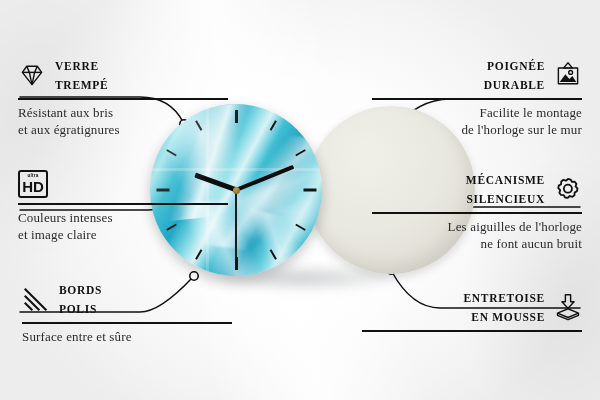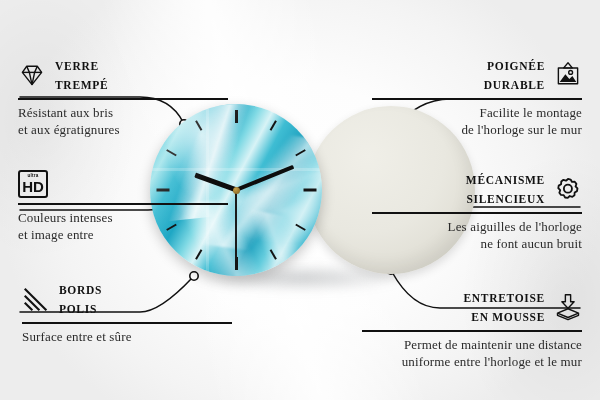--- a/index.html
+++ b/index.html
@@ -204,21 +204,21 @@
       <span class="icon">
         <span class="hdbox">
           <span class="hd-ultra">ultra</span>
           <span class="hd-hd">HD</span>
         </span>
       </span>
     </div>
     <div class="rule"></div>
     <div class="desc">
       <span>Couleurs intenses</span><br>
-      <span>et image entre</span>
+      <span>et image claire</span>
     </div>
   </div>
 
   <div class="callout left" style="left:22px;top:280px;">
     <div class="head">
       <span class="icon">
         <svg viewBox="0 0 32 32" fill="none" stroke="#111" stroke-width="2.4" stroke-linecap="square">
           <path d="M4 5 L27 28"></path>
             <path d="M4 13 L19 28"></path>
             <path d="M4 21 L11 28"></path>
@@ -287,18 +287,14 @@
           <path d="M16 18 L28 23 L16 28 L4 23 Z"></path>
           <path d="M4 23 L4 25.5 L16 30.5 L28 25.5 L28 23"></path>
         </svg>
       </span>
       <span class="titlebox">
         <span class="title">ENTRETOISE</span><br>
         <span class="title">EN MOUSSE</span>
       </span>
     </div>
     <div class="rule"></div>
-    <div class="desc">
-      <span>Permet de maintenir une distance</span><br>
-      <span>uniforme entre l'horloge et le mur</span>
-    </div>
   </div>
 </div>
 
 </body></html>

